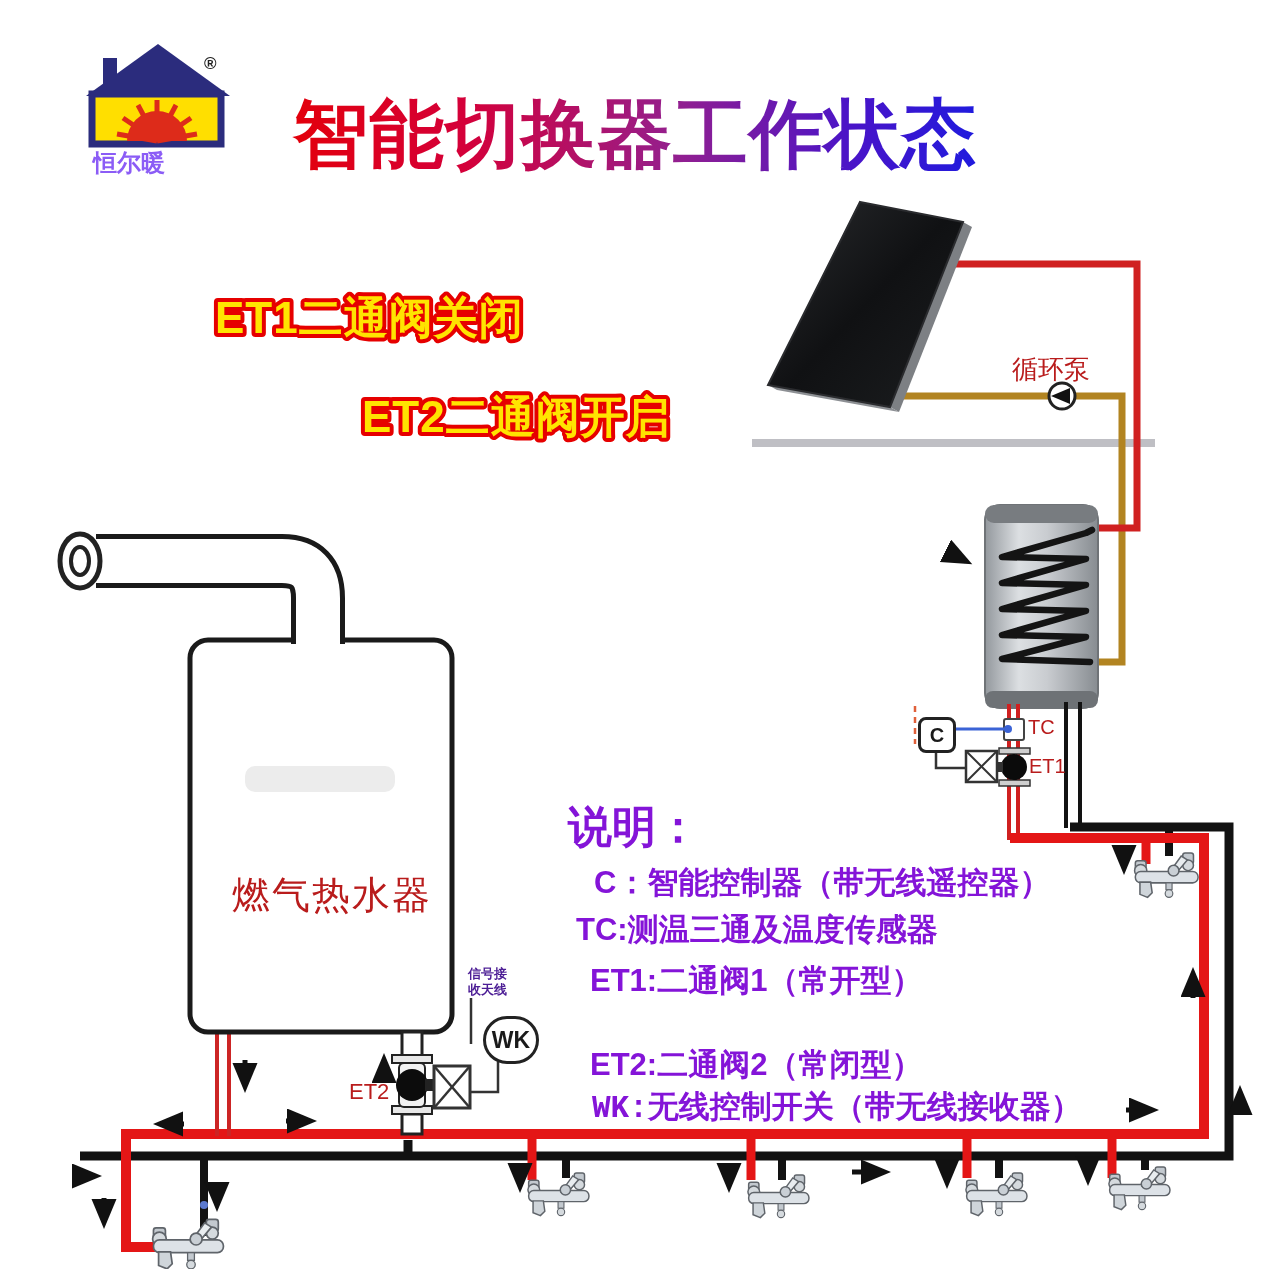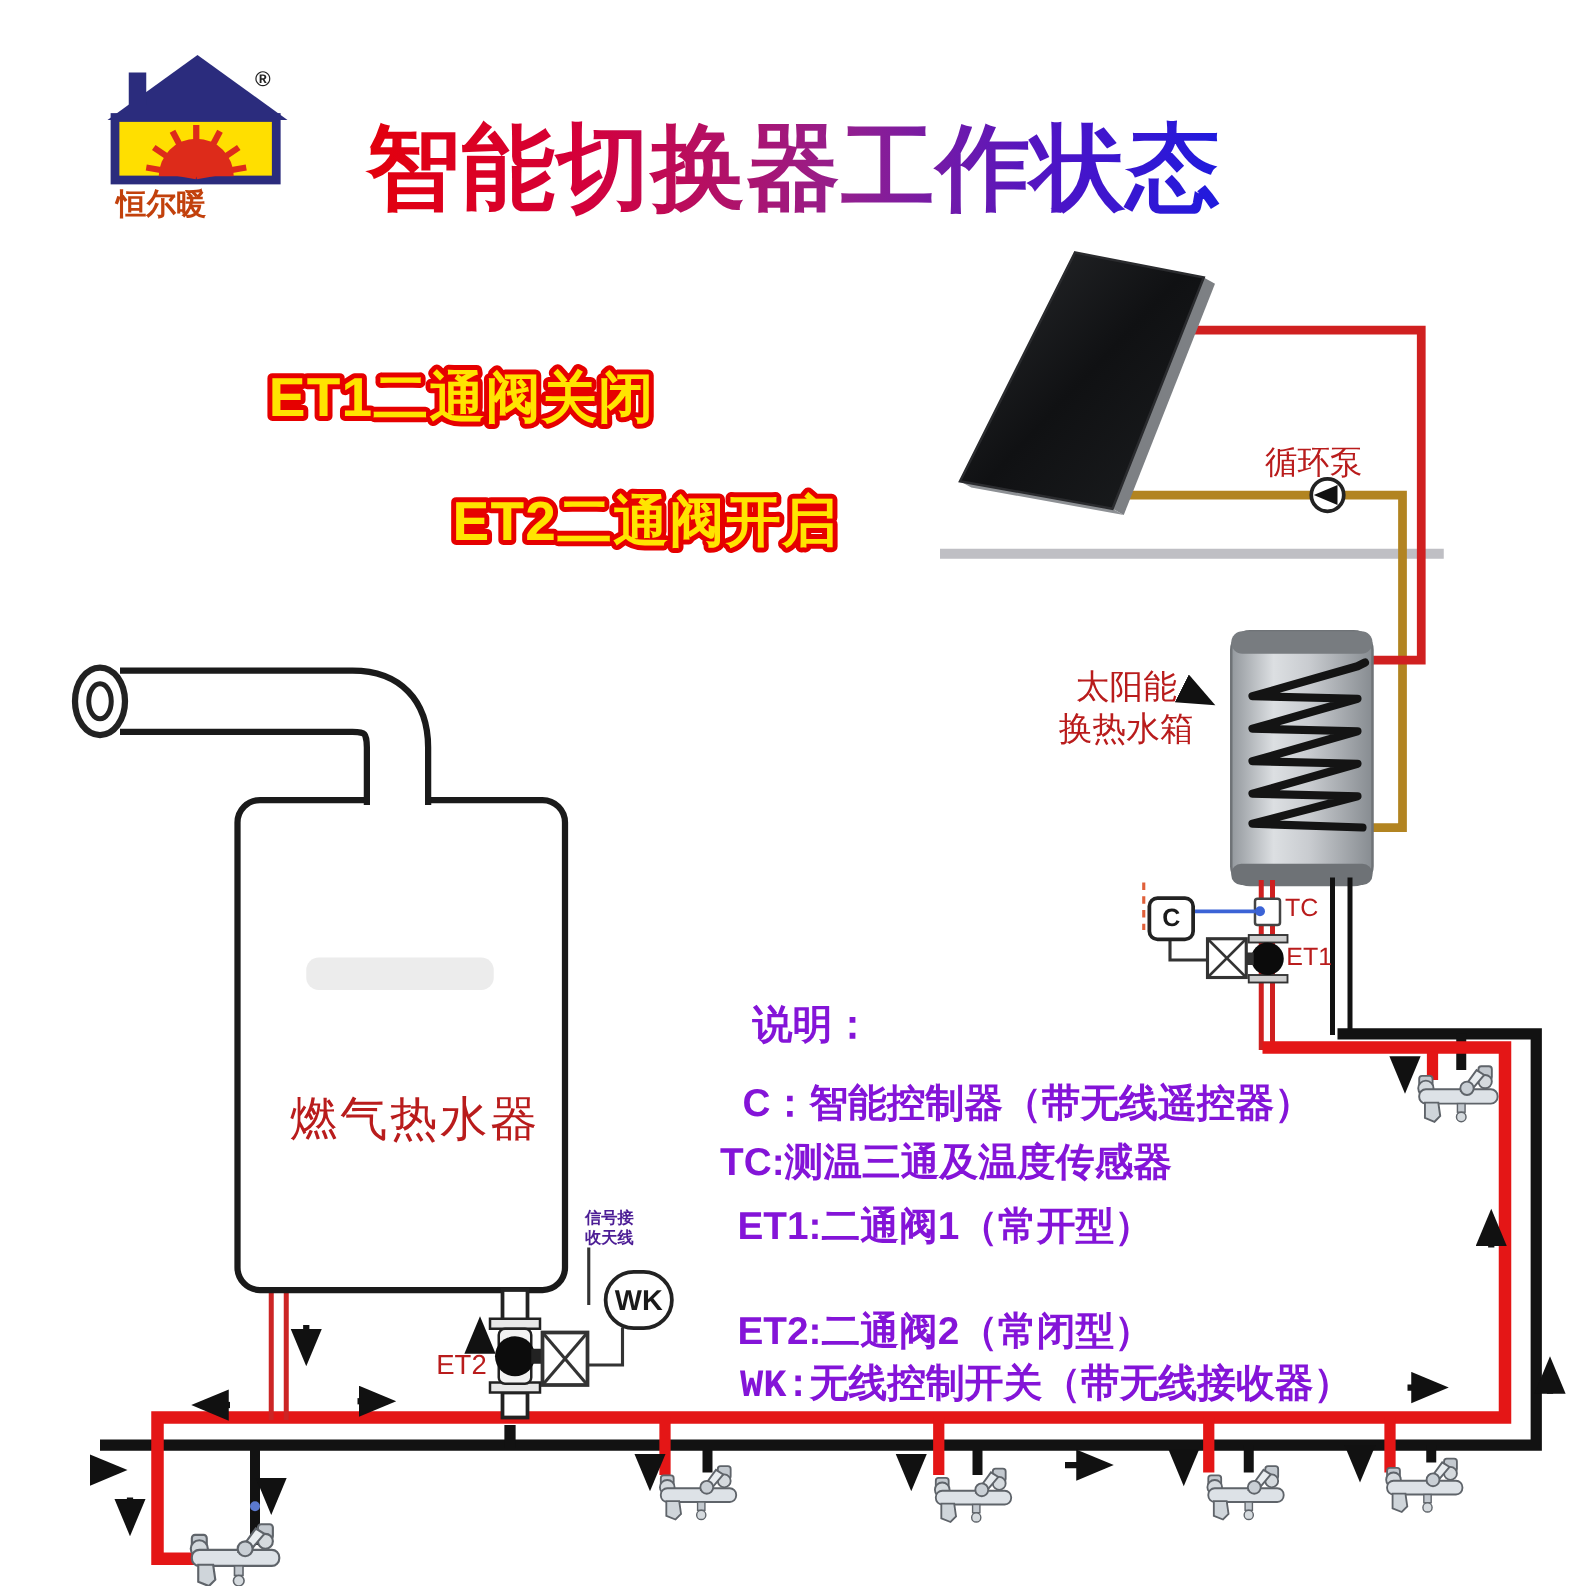--- a/index.html
+++ b/index.html
@@ -26,29 +26,29 @@
   #et1-label{left:1029px;top:755px;font-size:20px;}
   #et2-label{left:349px;top:1079px;font-size:22px;}
   #antenna-label{left:468px;top:966px;font-size:13px;line-height:16px;color:#4c1d95;font-weight:700;white-space:nowrap;}
   .device-box{
     border:3.5px solid #222;border-radius:10px;background:#fff;color:#1a1a1a;
     display:flex;align-items:center;justify-content:center;font-weight:800;
   }
   #wk-box{left:483px;top:1016px;width:50px;height:42px;font-size:23px;border-radius:24px;}
   #c-box{left:918px;top:717px;width:32px;height:30px;font-size:20px;border-radius:8px;}
   .legend{color:#8414d8;font-weight:800;white-space:nowrap;}
-  #legend-heading{left:602px;top:798px;font-size:32px;text-align:right;}
+  #legend-heading{left:568px;top:798px;font-size:44px;text-align:right;}
   .legend-item{font-size:31px;}
   #legend-0{left:594px;top:862px;}
   #legend-1{left:576px;top:909px;}
   #legend-2{left:590px;top:960px;}
   #legend-3{left:590px;top:1044px;}
   #legend-4{left:592px;top:1086px;font-family:Liberation Mono, monospace;}
   #brand-name{left:93px;top:147px;width:122px;display:flex;justify-content:space-between;
-    font-size:24px;font-weight:900;color:#c2410c;text-align:right;}
+    font-size:24px;font-weight:900;color:#8b5cf6;text-align:right;}
   #reg-mark{left:204px;top:54px;font-size:17px;color:#222;font-weight:700;}
 </style>
 </head>
 <body>
 
 <div id="stage">
 
   <svg class="abs" style="left:0;top:0" width="1269" height="1269" viewBox="0 0 1269 1269">
     <defs>
       <marker id="ah" markerWidth="7" markerHeight="6" refX="4.6" refY="2.5" orient="auto">
@@ -243,24 +243,20 @@
       <rect x="103" y="58" width="14" height="26" fill="#2b2c7d"></rect>
     </g>
   </svg>
 
   <div class="abs" id="main-title">智能切换器工作状态</div>
 
   <span class="abs" id="reg-mark">®</span>
   <div class="abs" id="brand-name">恒尔暖</div>
 
   <div class="abs black-label" id="pump-label">循环泵</div>
-  <div class="abs black-label" id="tank-label">
-    <div>太阳能</div>
-    <div>换热水箱</div>
-  </div>
   <div class="abs black-label" id="heater-label">燃气热水器</div>
   <div class="abs black-label" id="tc-label">TC</div>
   <div class="abs black-label" id="et1-label">ET1</div>
   <div class="abs black-label" id="et2-label">ET2</div>
   <div class="abs" id="antenna-label">
     <div>信号接</div>
     <div>收天线</div>
   </div>
   <div class="abs device-box" id="wk-box">WK</div>
   <div class="abs device-box" id="c-box">C</div>

